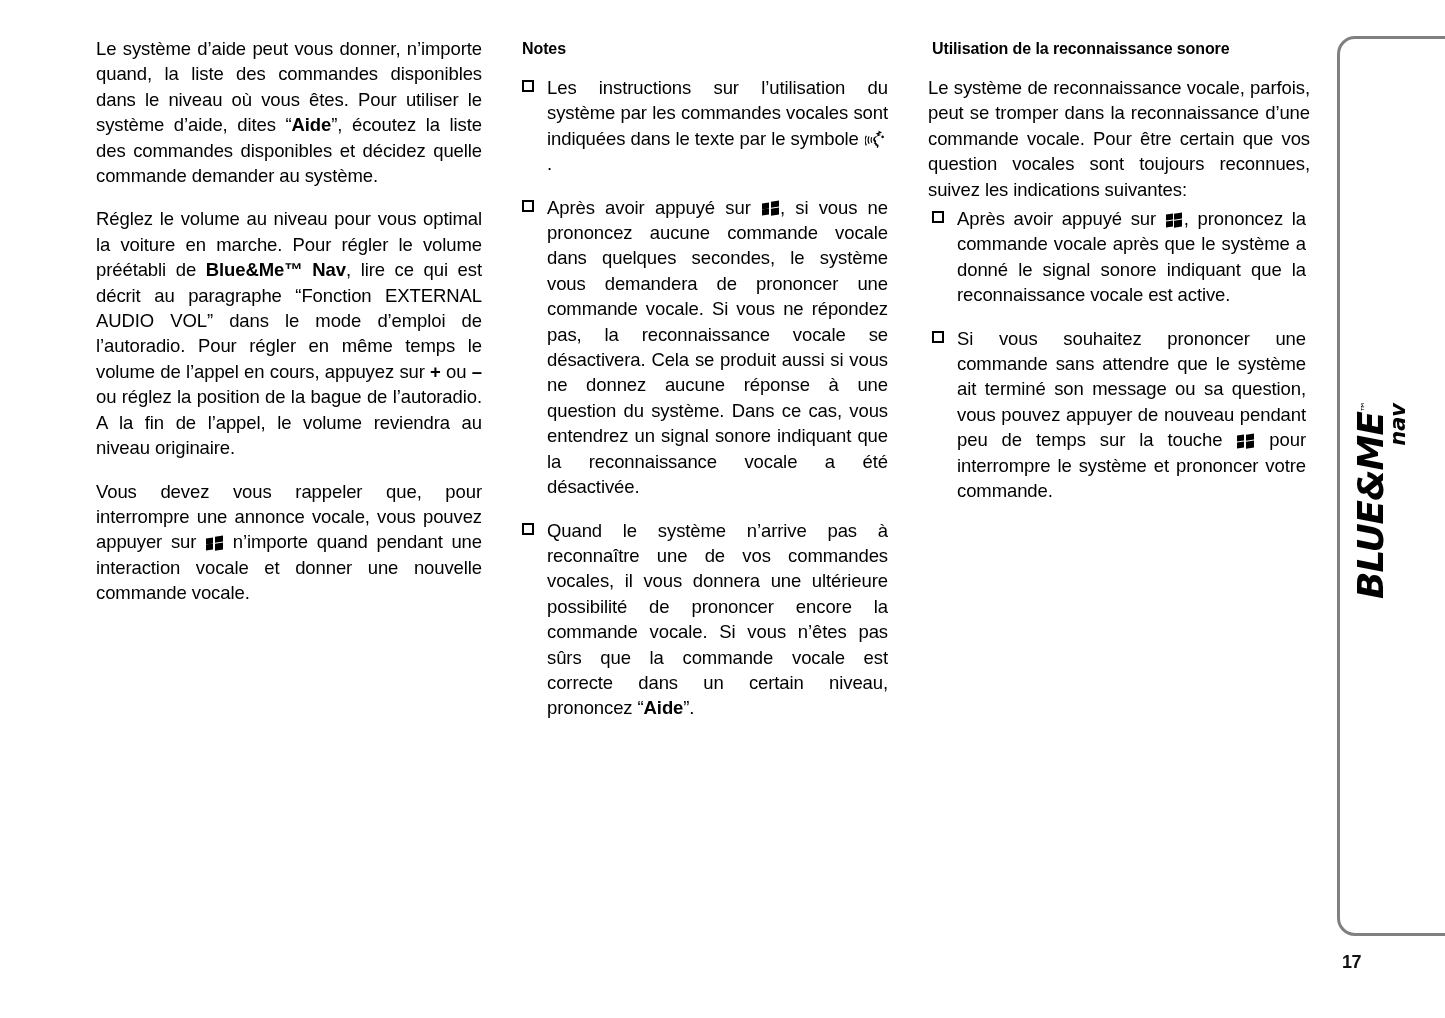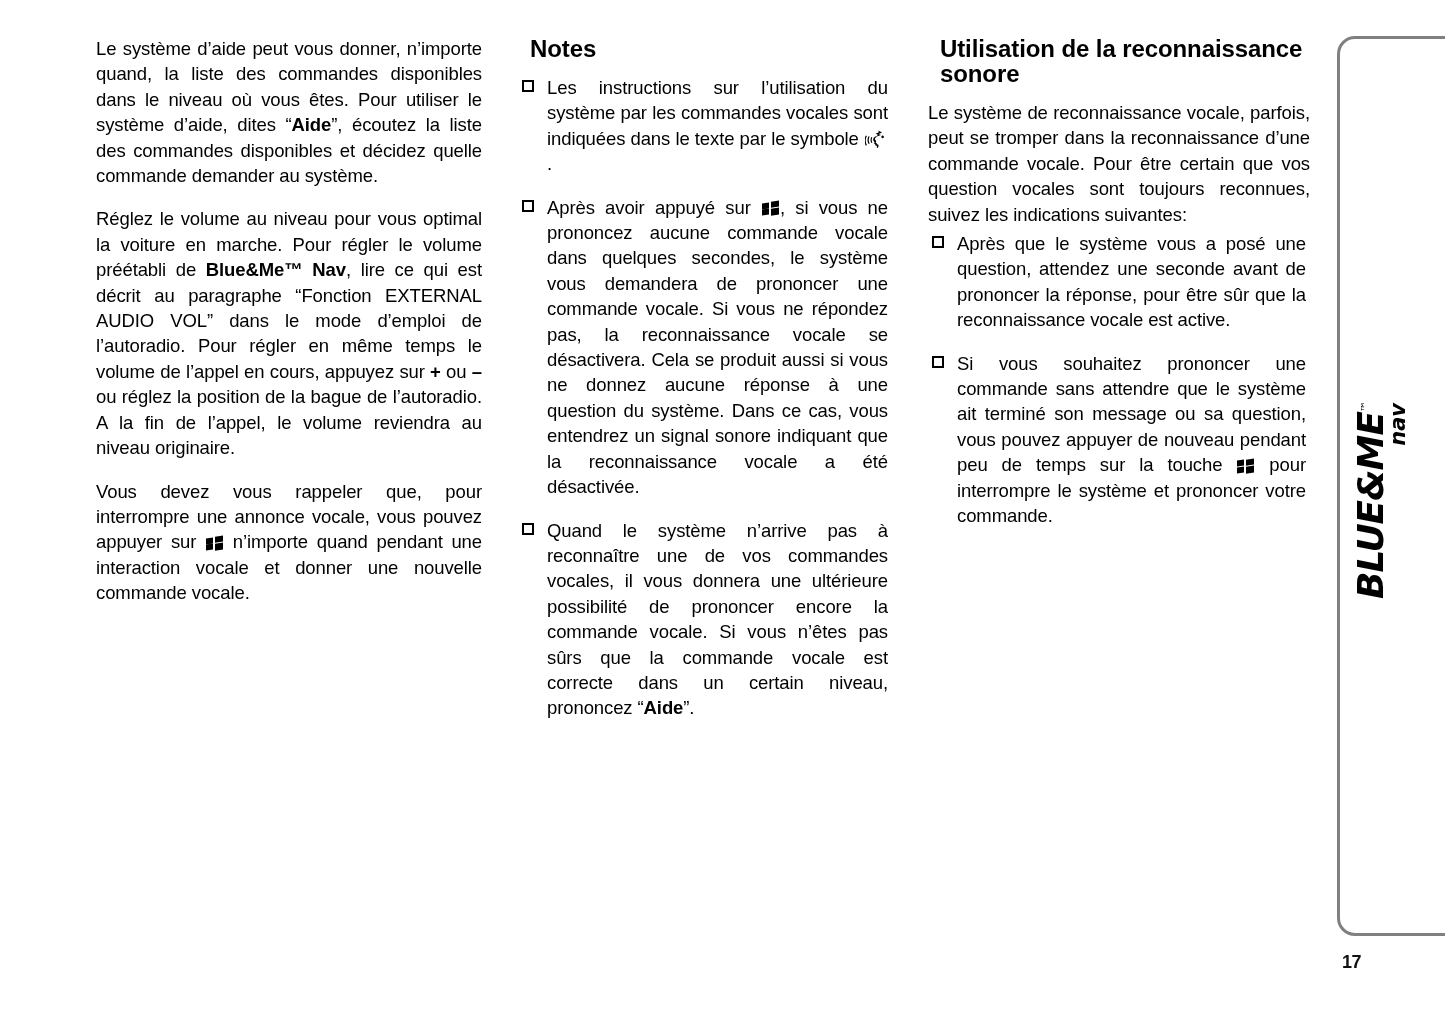--- a/index.html
+++ b/index.html
@@ -34,24 +34,24 @@
   }
   .col {
     width: 386px;
     flex: 0 0 386px;
   }
   .col-1 { width: 386px; flex: 0 0 386px; }
   .col-2 { width: 374px; flex: 0 0 374px; }
   .col-3 { width: 382px; flex: 0 0 382px; }
 
   h2.heading {
-    font-size: 24px;
+    font-size: 16px;
     font-weight: bold;
     line-height: 25px;
-    margin: 0 0 14px 12px;
+    margin: 0 0 14px 4px;
     letter-spacing: -0.1px;
   }
 
   p.para {
     font-size: 18.5px;
     line-height: 25.4px;
     margin: 0 0 18px 0;
     text-align: justify;
     text-justify: inter-word;
     letter-spacing: -0.1px;
@@ -214,21 +214,21 @@
           <li><span class="sq"></span>Quand le système n’arrive pas à reconnaître une de vos commandes vocales, il vous donnera une ultérieure possibilité de prononcer encore la commande vocale. Si vous n’êtes pas sûrs que la commande vocale est correcte dans un certain niveau, prononcez “<b>Aide</b>”.</li>
         </ul>
     </div>
 
     <div class="col col-3">
       <h2 class="heading">Utilisation de la reconnaissance sonore</h2>
       <div>
           <p class="para">Le système de reconnaissance vocale, parfois, peut se tromper dans la reconnaissance d’une commande vocale. Pour être certain que vos question vocales sont toujours reconnues, suivez les indications suivantes:</p>
         </div>
       <ul class="bullets">
-          <li><span class="sq"></span>Après que le système vous a posé une question, attendez une seconde avant de prononcer la réponse, pour être sûr que la reconnaissance vocale est active.</li>
+          <li><span class="sq"></span>Après avoir appuyé sur <span class="winkey"><i class="p1"></i><i class="p2"></i><i class="p3"></i><i class="p4"></i></span>, prononcez la commande vocale après que le système a donné le signal sonore indiquant que la reconnaissance vocale est active.</li>
           <li><span class="sq"></span>Si vous souhaitez prononcer une commande sans attendre que le système ait terminé son message ou sa question, vous pouvez appuyer de nouveau pendant peu de temps sur la touche <span class="winkey"><i class="p1"></i><i class="p2"></i><i class="p3"></i><i class="p4"></i></span> pour interrompre le système et prononcer votre commande.</li>
         </ul>
     </div>
 
   </div>
 
   <div class="side-tab"></div>
 
   <div class="side-logo">
     <div class="rot">

